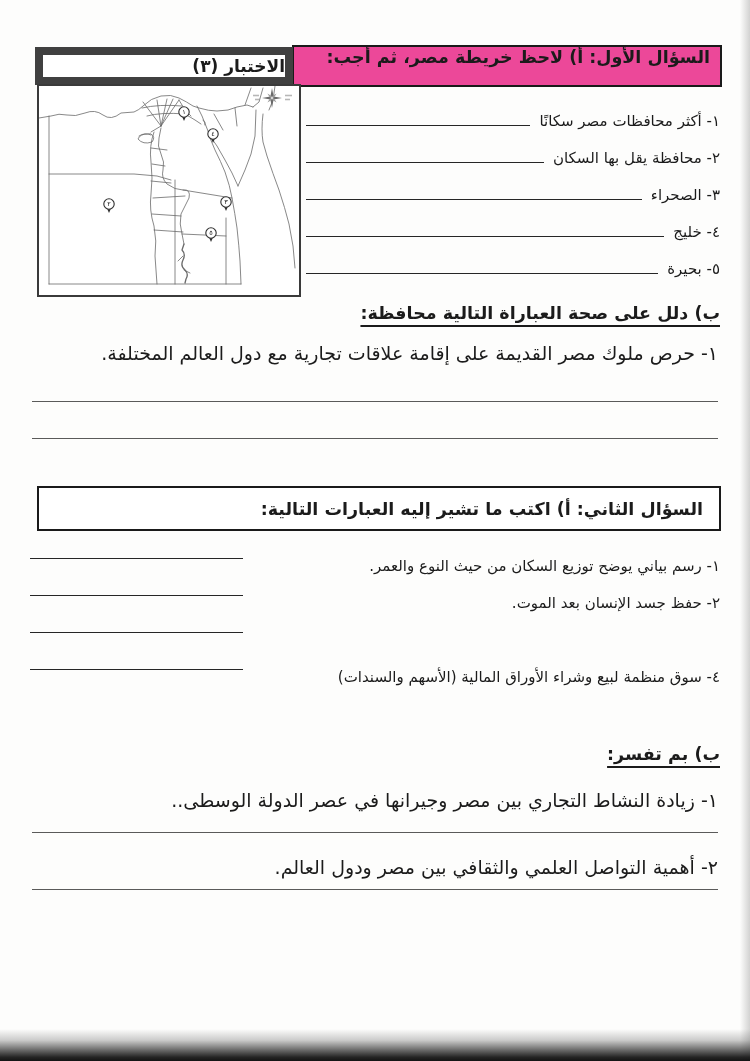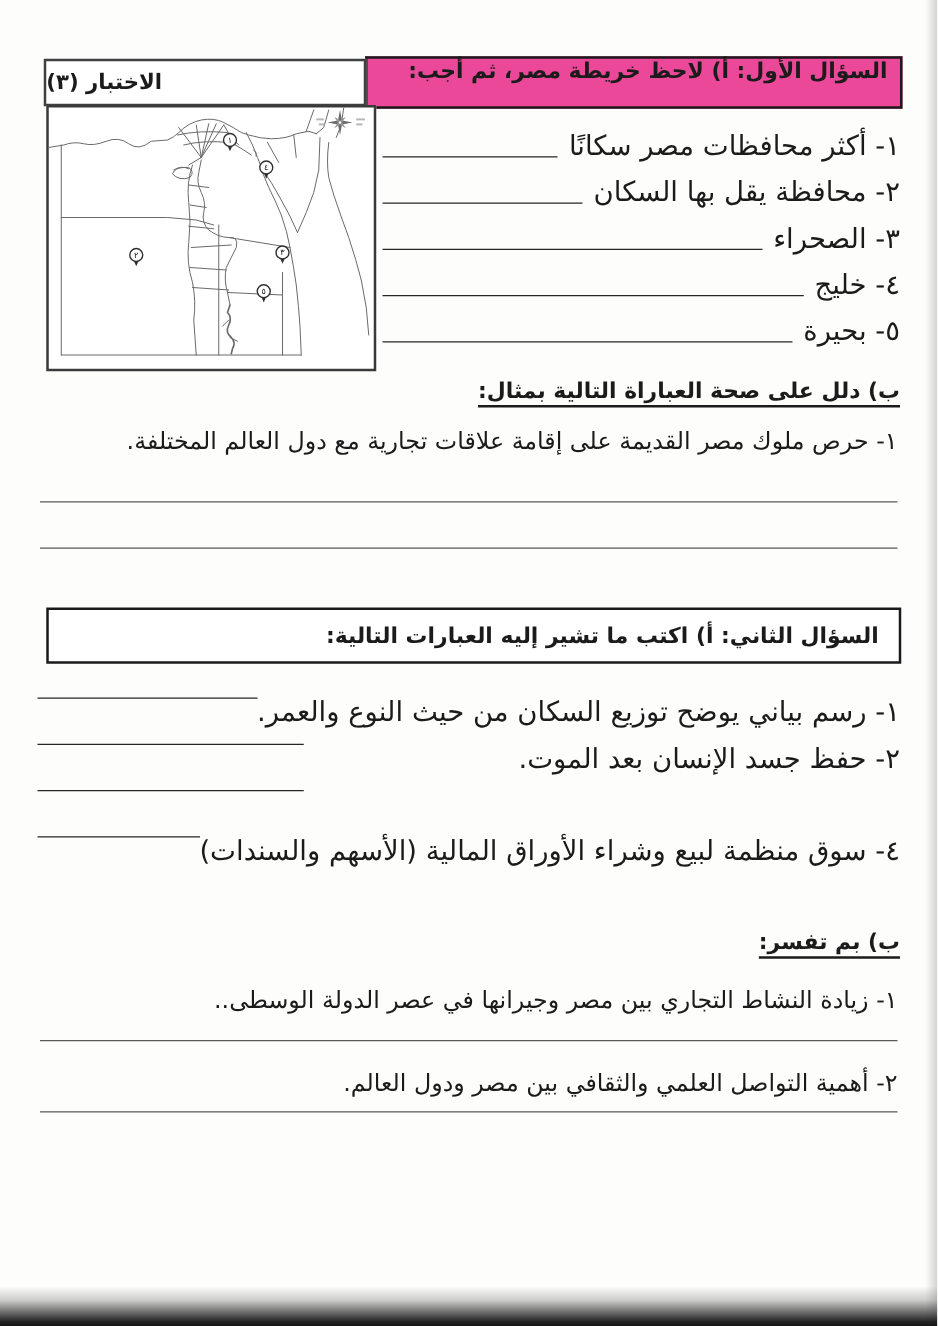--- a/index.html
+++ b/index.html
@@ -10,34 +10,34 @@
   }
   
   .hdr-q1{
     position:absolute;left:292px;top:45px;width:430px;height:42px;
     border:2px solid #1a1a1a;box-sizing:border-box;background:#ec4899;
     display:flex;align-items:flex-start;padding:0 10px 0 6px;
     font-size:17.5px;font-weight:bold;
   }
   .hdr-test{
     position:absolute;left:35px;top:47px;width:258px;height:38px;
-    border:2px solid #404040;box-sizing:border-box;background:#fff;
-    display:flex;align-items:center;justify-content:flex-end;
+    border:8px solid #404040;box-sizing:border-box;background:#fff;
+    display:flex;align-items:center;justify-content:flex-start;
     font-size:17px;font-weight:bold;
   }
   
   .map-box{
     position:absolute;left:37px;top:84px;width:260px;height:209px;
     border:2px solid #3a3a3a;box-sizing:content-box;background:#fff;
   }
   .map-box svg{display:block;width:100%;height:100%;}
   
   .q1-items{position:absolute;top:99px;right:30px;width:414px;}
   .q1-items .row{display:flex;align-items:flex-end;height:37px;box-sizing:border-box;padding-bottom:6px;}
-  .row .txt{white-space:nowrap;font-size:22px;line-height:1.15;}
+  .row .txt{white-space:nowrap;font-size:15px;line-height:1.15;}
   .row .blank{flex:1 1 0;min-width:0;border-bottom:1.6px solid #262626;margin-right:9px;margin-bottom:4px;height:0;}
   
   .sec-h{
     position:absolute;right:30px;font-weight:bold;font-size:17.5px;
     text-decoration:underline;text-underline-offset:6px;text-decoration-thickness:1.5px;
   }
   .q1b-h{top:303px;}
   .q2b-h{top:744px;}
   .plain-item{position:absolute;right:32px;font-size:19px;white-space:nowrap;margin-left:33px;}
   .q1b-item{top:342px;}
@@ -197,21 +197,21 @@
     <div class="row">
       <span class="txt">٤- خليج</span>
       <span class="blank"></span>
     </div>
     <div class="row">
       <span class="txt">٥- بحيرة</span>
       <span class="blank"></span>
     </div>
   </div>
 
-  <div class="sec-h q1b-h">ب) دلل على صحة العباراة التالية بمثال:</div>
+  <div class="sec-h q1b-h">ب) دلل على صحة العباراة التالية محافظة:</div>
   <div class="plain-item q1b-item">١- حرص ملوك مصر القديمة على إقامة علاقات تجارية مع دول العالم المختلفة.</div>
   <div class="full-line fl1"></div>
   <div class="full-line fl2"></div>
 
   <div class="q2-box">
     <span>السؤال الثاني: أ) اكتب ما تشير إليه العبارات التالية:</span>
   </div>
 
   <div class="q2-items">
     <div class="row">

